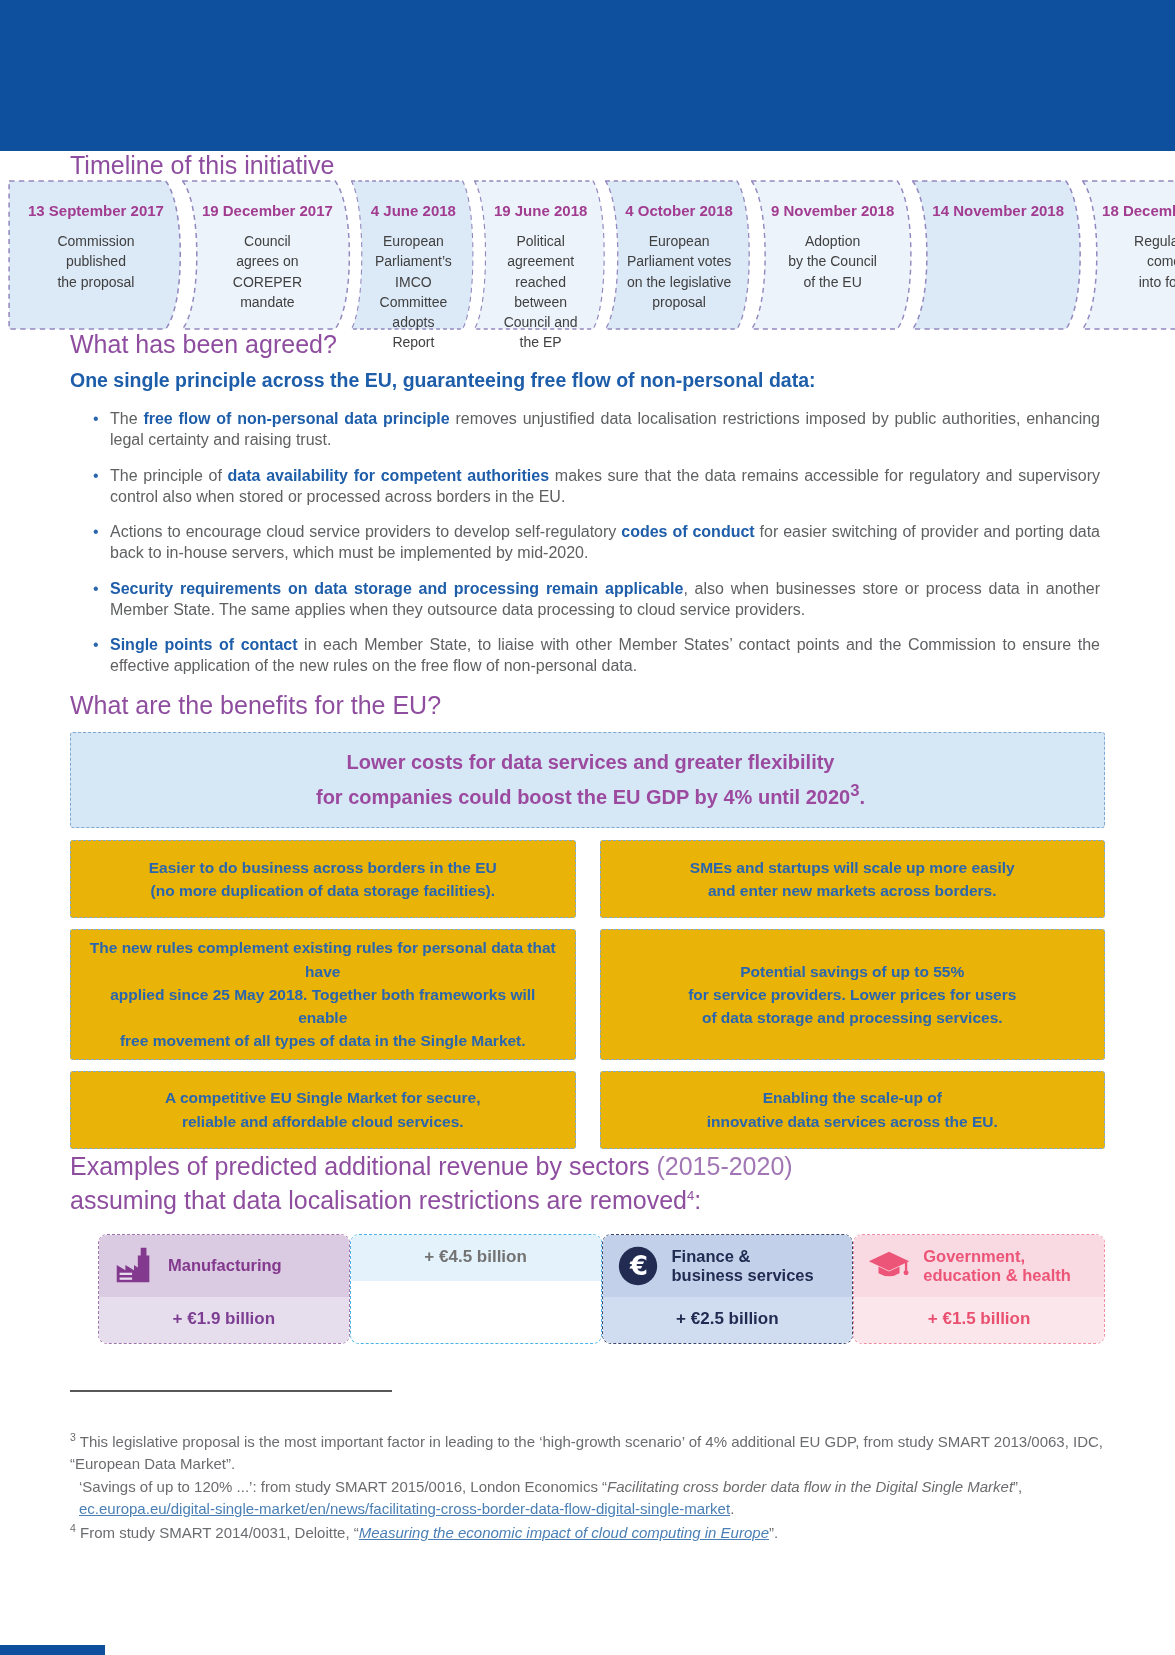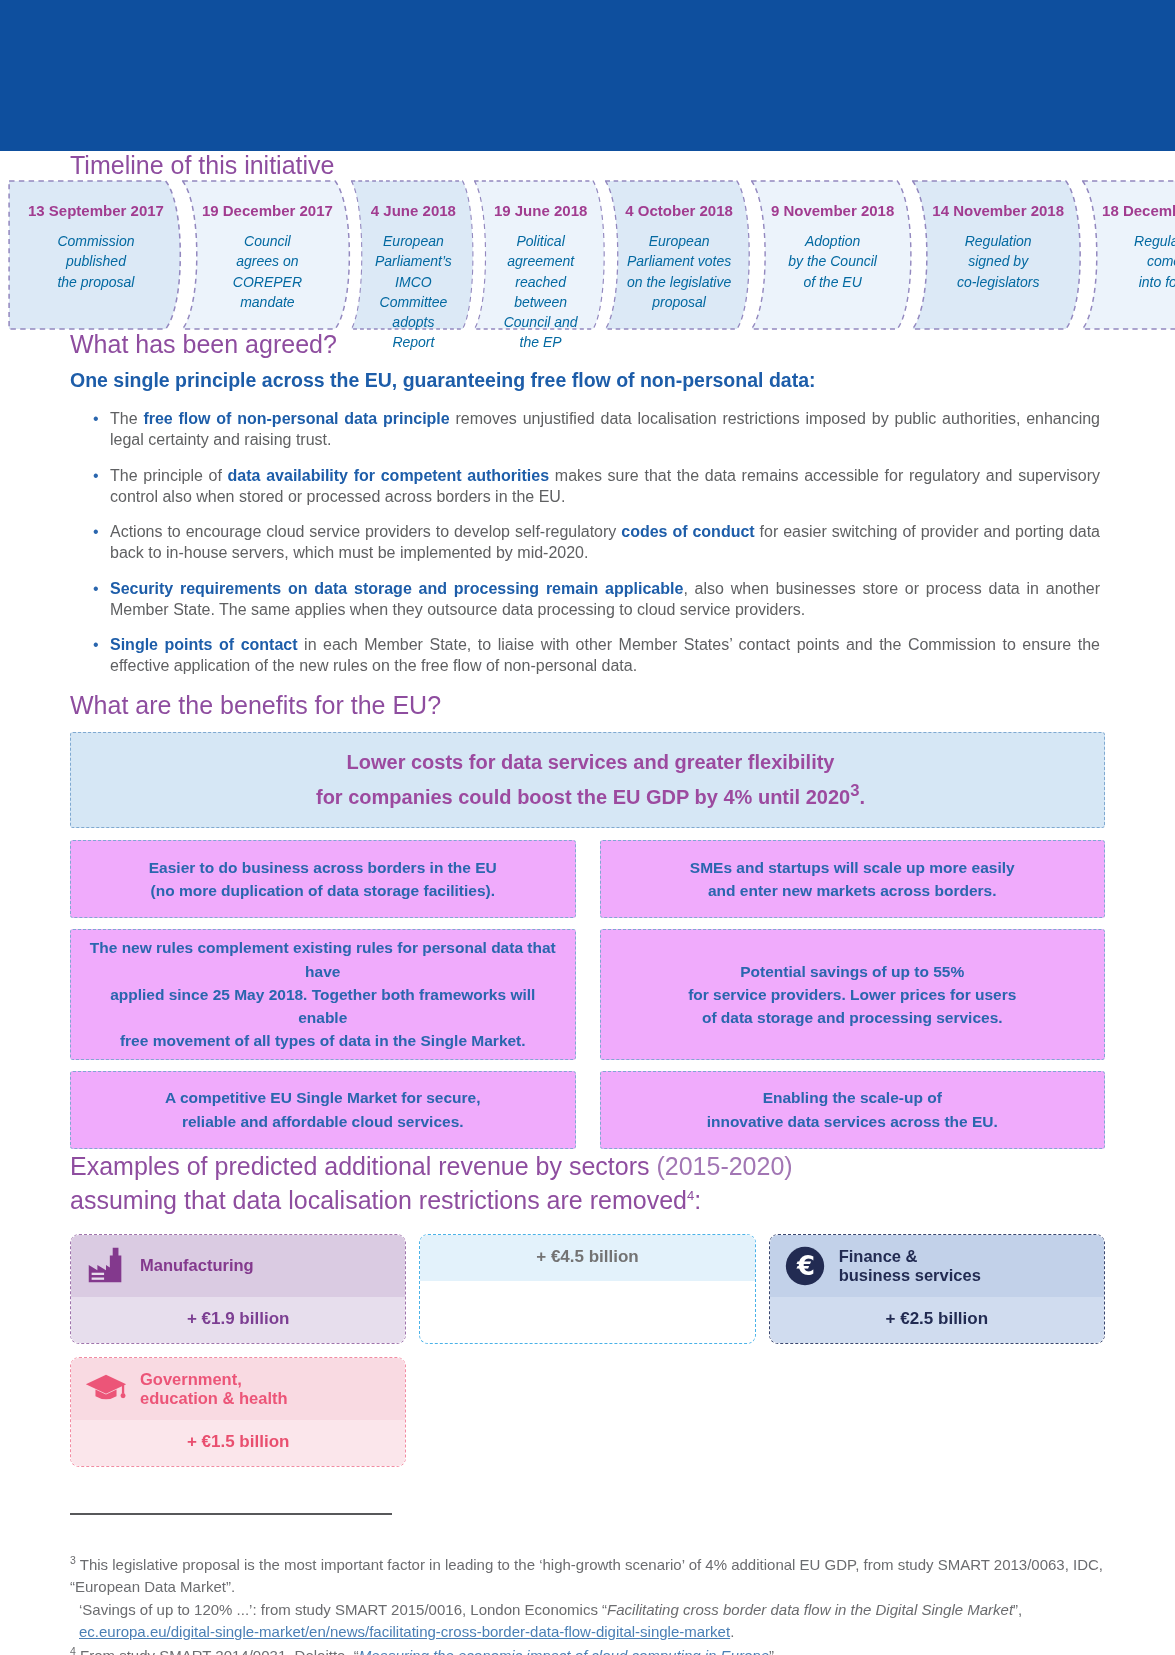--- a/index.html
+++ b/index.html
@@ -12,45 +12,45 @@
   .timeline-title{margin-top:42px;margin-bottom:16px;}
 
   
   .timeline{display:flex;margin:0 -62px;height:150px;}
   .tcell{position:relative;flex:1 1 0;height:150px;}
   .tcell-bg{position:absolute;inset:0;width:100%;height:100%;display:block;}
   .tcell-bg path{stroke:#9388bf;stroke-width:1.4;stroke-dasharray:5 4;fill:#ecf3fb;}
   .tcell.shade-dark .tcell-bg path{fill:#dcE9f6;}
   .tcell-inner{position:relative;text-align:center;padding:22px 18px 8px 20px;}
   .tdate{color:#a13c90;font-weight:bold;font-size:15px;margin-bottom:12px;white-space:nowrap;}
-  .tdesc{color:#0369a1;font-size:14px;line-height:1.45;white-space:pre-line;font-style:italic;}
+  .tdesc{color:#404040;font-size:14px;line-height:1.45;white-space:pre-line;}
 
   
   .agreed-title{margin-top:34px;}
   h3.blue-h{color:#1d5da9;font-size:19.5px;font-weight:bold;margin:10px 0 16px 0;}
   ul.bullets{list-style:none;margin:5px;padding:0 0 0 18px;}
   ul.bullets li{position:relative;padding-left:17px;margin-bottom:14px;color:#5f6062;
     font-size:16px;line-height:1.33;text-align:justify;}
   ul.bullets li::before{content:"\2022";position:absolute;left:0;top:0;color:#2a66ae;font-size:16px;}
   .b-bold{color:#1d5da9;font-weight:bold;}
 
   
   .benefits-title{margin-top:38px;}
   .bigbox{margin-top:12px;background:#d6e7f5;border:1.6px dashed #7fa9d1;border-radius:3px;
     text-align:center;padding:13px 4px 15px 10px;color:#9c4a9f;font-weight:bold;font-size:20px;line-height:1.6;}
   .bgrid{display:grid;grid-template-columns:1fr 1fr;gap:11px 24px;margin-top:12px;}
-  .bbox{background:#f0abfc;border:1.6px dashed #7fa9d1;border-radius:3px;min-height:78px;
+  .bbox{background:#eab308;border:1.6px dashed #7fa9d1;border-radius:3px;min-height:78px;
     display:flex;align-items:center;justify-content:center;text-align:center;
     color:#2a66ae;font-weight:bold;font-size:15.5px;line-height:1.5;white-space:pre-line;padding:6px 14px;box-sizing:border-box;}
 
   
   .sectors-h{margin-top:42px;font-size:24.5px;line-height:1.38;}
   .sectors-h .lite{color:#a276b4;font-weight:400;}
   .sectors-h sup, .blue-h sup{font-size:13px;}
-  .cards{display:grid;grid-template-columns:repeat(3,1fr);gap:13px;margin-top:16px;}
+  .cards{display:grid;grid-template-columns:repeat(4,1fr);margin-top:16px;margin-left:28px;}
   .card{border-radius:9px;overflow:hidden;border:1.7px dashed #888;}
   .card-top{display:flex;align-items:center;gap:11px;padding:9px 12px;height:62px;box-sizing:border-box;}
   .card-icon{flex:0 0 auto;display:flex;}
   .card-label{font-weight:bold;font-size:16.5px;line-height:1.15;}
   .card-val{text-align:center;font-weight:bold;font-size:17px;padding:12px 0 14px 0;}
   .card-manufacturing{border-color:#9f74ac;}
   .card-manufacturing .card-top{background:#dacbe2;}
   .card-manufacturing .card-label{color:#83398d;}
   .card-manufacturing .card-val{background:#e7deed;color:#7c3e92;}
   .card-distribution{border-color:#49b2e8;}
@@ -157,23 +157,20 @@
 by the Council
 of the EU</div>
           </div>
       </div>
       <div class="tcell shade-dark">
         <svg class="tcell-bg" viewBox="0 0 160 148" preserveAspectRatio="none">
             <path d="M0.5 1 H145 C152 10 158.5 35 158.5 74 C158.5 113 152 138 145 147 H0.5 C7.5 138 14 113 14 74 C14 35 7.5 10 0.5 1 Z"></path>
           </svg>
         <div class="tcell-inner">
             <div class="tdate">14 November 2018</div>
-            <div class="tdesc">Regulation
-signed by
-co-legislators</div>
           </div>
       </div>
       <div class="tcell">
         <svg class="tcell-bg" viewBox="0 0 160 148" preserveAspectRatio="none">
             <path d="M0.5 1 H145 C152 10 158.5 35 158.5 74 C158.5 113 152 138 145 147 H0.5 C7.5 138 14 113 14 74 C14 35 7.5 10 0.5 1 Z"></path>
           </svg>
         <div class="tcell-inner">
             <div class="tdate">18 December 2018</div>
             <div class="tdesc">Regulation
 comes

